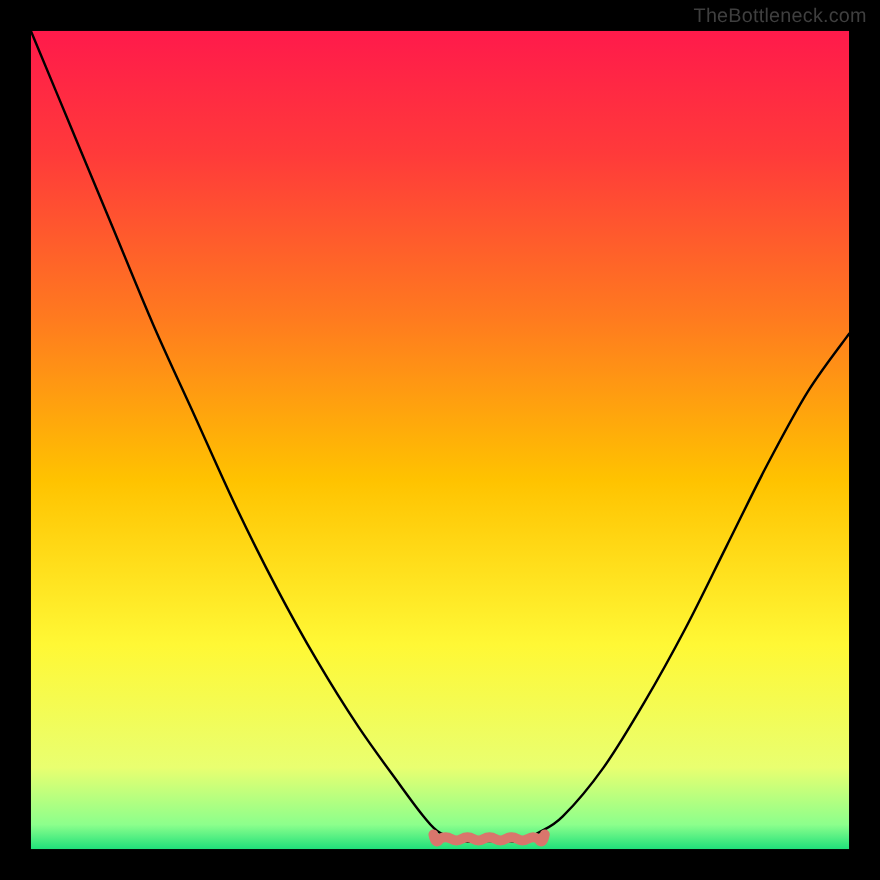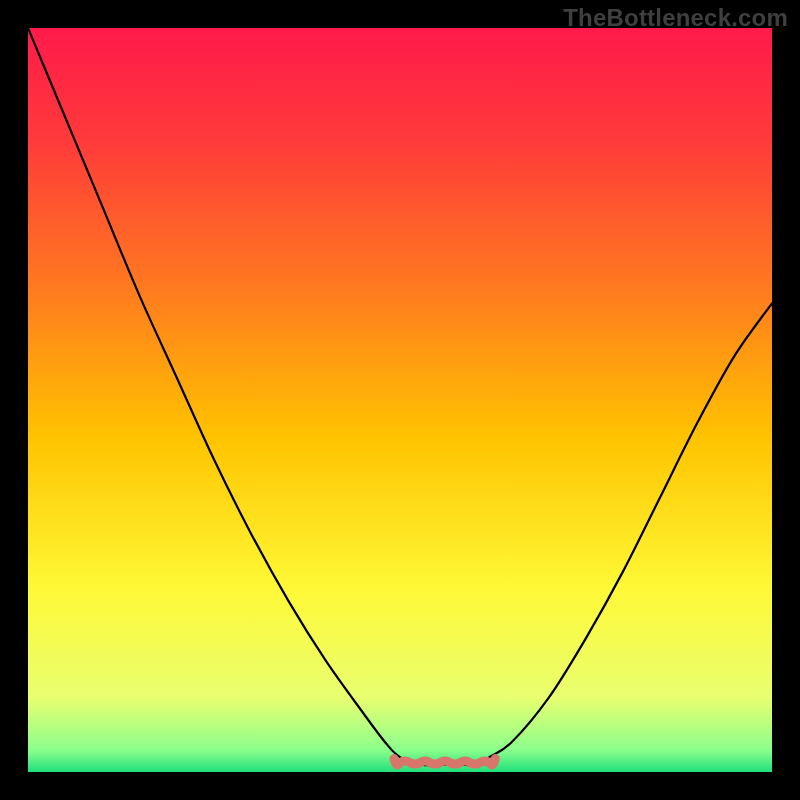--- a/index.html
+++ b/index.html
@@ -17,22 +17,22 @@
     top: 0;
     width: 800px;
     height: 800px;
     background: #000;
   }
   .watermark {
     position: absolute;
     top: 4px;
     right: 12px;
     color: #3f3f3f;
-    font-size: 24px;
-    font-weight: 700;
+    font-size: 18px;
+    font-weight: 400;
     letter-spacing: 0.2px;
     z-index: 10;
   }
   .plot {
     position: absolute;
     left: 28px;
     top: 28px;
     width: 744px;
     height: 744px;
   }

